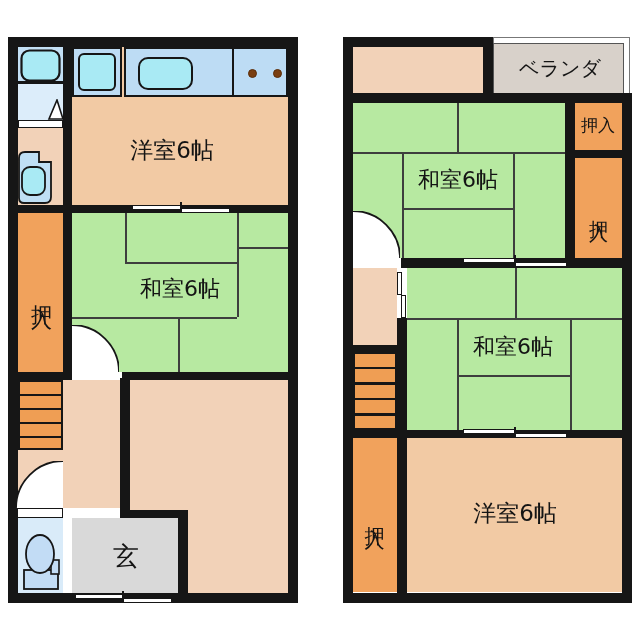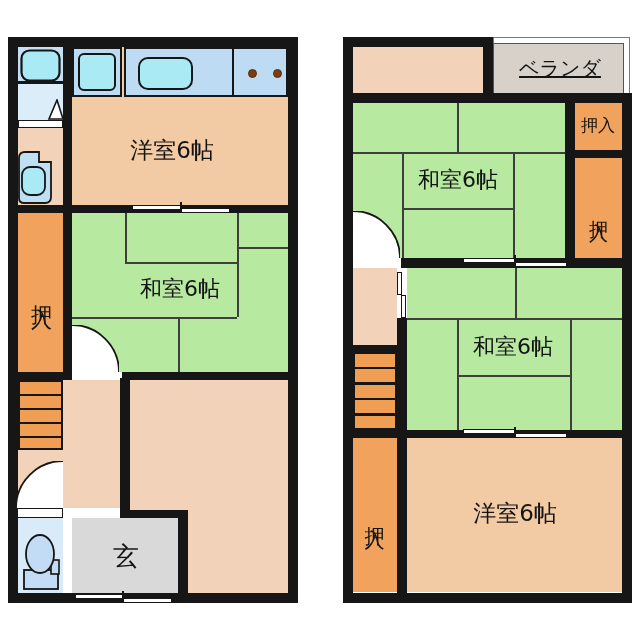--- a/index.html
+++ b/index.html
@@ -158,21 +158,21 @@
 
     <div class="bar" style="left:463px;top:258px;width:52px;height:5px;"></div>
     <div class="bar" style="left:515px;top:262px;width:52px;height:5px;"></div>
     <div class="tick" style="left:514px;top:255px;width:2px;height:7px;"></div>
     <div class="bar" style="left:397px;top:272px;width:5px;height:23px;"></div>
     <div class="bar" style="left:401px;top:295px;width:5px;height:23px;"></div>
     <div class="bar" style="left:463px;top:429px;width:52px;height:5px;"></div>
     <div class="bar" style="left:515px;top:433px;width:52px;height:5px;"></div>
     <div class="tick" style="left:514px;top:427px;width:2px;height:7px;"></div>
 
-    <div class="lbl" style="left:480px;top:56px;width:160px;height:24px;font-size:20px;text-decoration:underline;">ベランダ</div>
+    <div class="lbl" style="left:480px;top:56px;width:160px;height:24px;font-size:20px;">ベランダ</div>
     <div class="lbl" style="left:378px;top:166px;width:160px;height:28px;font-size:22px;">和室6帖</div>
     <div class="lbl" style="left:572px;top:113px;width:52px;height:24px;font-size:17px;">押入</div>
     <div class="lbl vlbl" style="left:586px;top:170px;width:27px;height:76px;font-size:19px;">押入</div>
     <div class="lbl" style="left:433px;top:333px;width:160px;height:28px;font-size:22px;">和室6帖</div>
     <div class="lbl vlbl" style="left:362px;top:472px;width:27px;height:82px;font-size:20px;">押入</div>
     <div class="lbl" style="left:435px;top:499px;width:160px;height:28px;font-size:23px;">洋室6帖</div>
   </div>
 
 </div>
 

